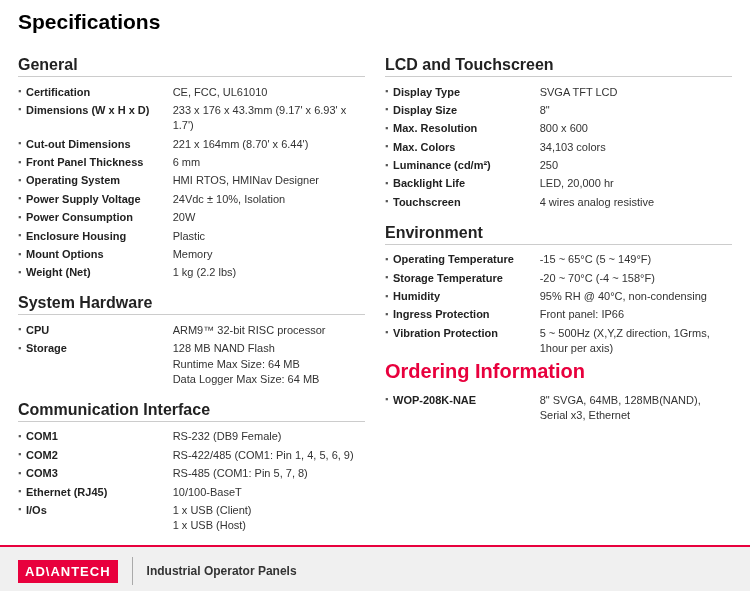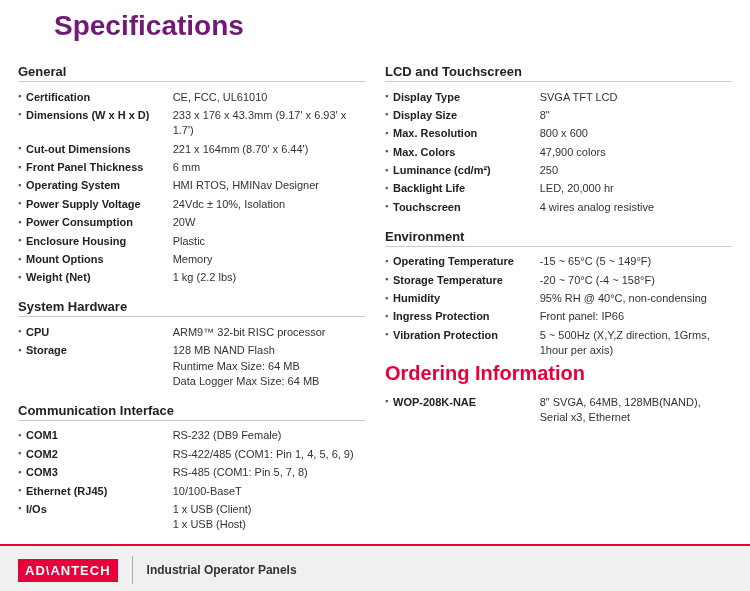--- a/index.html
+++ b/index.html
@@ -11,44 +11,43 @@
       width: 750px;
       min-height: 591px;
       position: relative;
     }
 
     .page-wrapper {
       padding: 10px 18px 60px 18px;
     }
 
     .page-title {
-      font-size: 28px;
-      font-weight: bold;
-      color: #701a75;
+      font-size: 21px;
+      font-weight: bold;
+      color: #000000;
       margin-bottom: 10px;
-      margin-left: 36px;
     }
 
     .two-col {
       display: flex;
       gap: 20px;
     }
 
     .col-left {
       flex: 1;
       min-width: 0;
     }
 
     .col-right {
       flex: 1;
       min-width: 0;
     }
 
     .section-title {
-      font-size: 13px;
+      font-size: 16px;
       font-weight: bold;
       color: #222;
       border-bottom: 1px solid #ccc;
       padding-bottom: 2px;
       margin-bottom: 6px;
       margin-top: 12px;
     }
 
     .spec-table {
       width: 100%;
@@ -243,21 +242,21 @@
             <tr>
               <td>Display Size</td>
               <td>8"</td>
             </tr>
             <tr>
               <td>Max. Resolution</td>
               <td>800 x 600</td>
             </tr>
             <tr>
               <td>Max. Colors</td>
-              <td>47,900 colors</td>
+              <td>34,103 colors</td>
             </tr>
             <tr>
               <td>Luminance (cd/m²)</td>
               <td>250</td>
             </tr>
             <tr>
               <td>Backlight Life</td>
               <td>LED, 20,000 hr</td>
             </tr>
             <tr>

